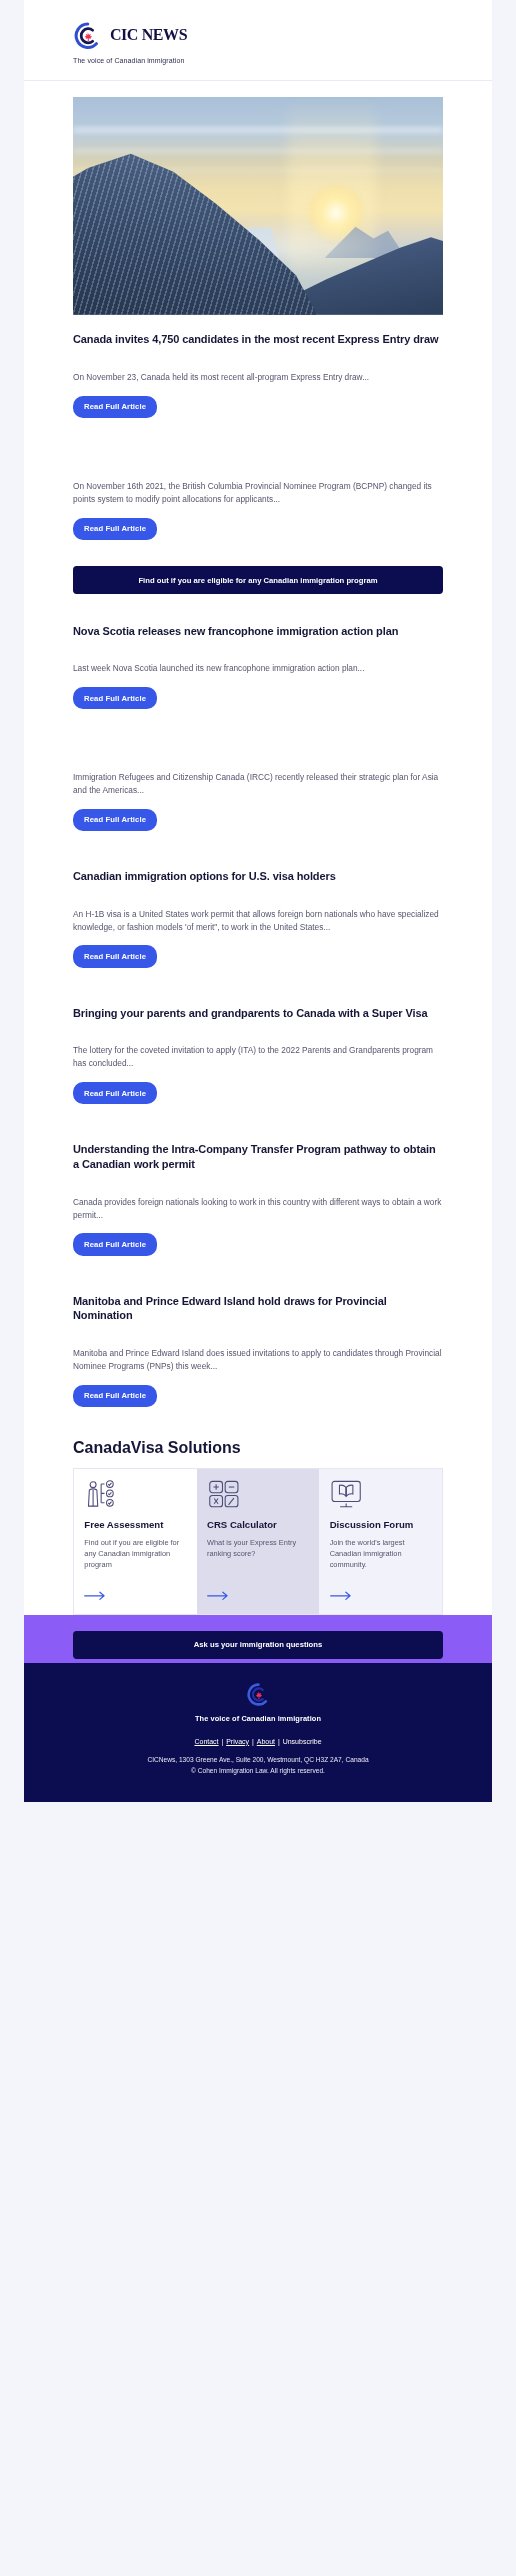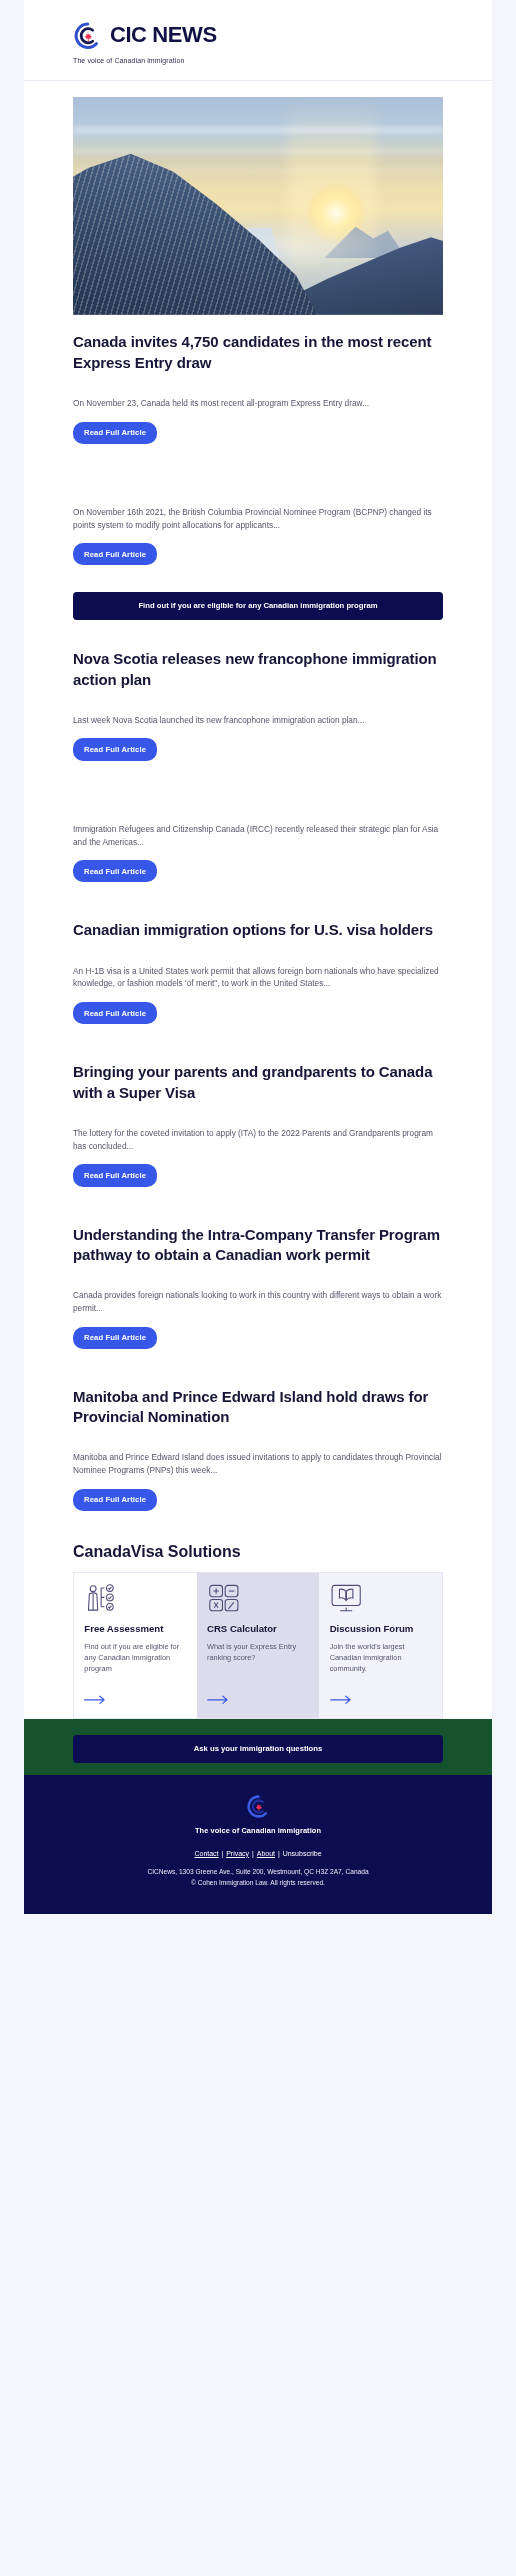--- a/index.html
+++ b/index.html
@@ -34,25 +34,26 @@
     display: flex;
     align-items: center;
     gap: 7.4px;
   }
   .logo-mark {
     width: 29.5px;
     height: 29.5px;
     flex: 0 0 29.5px;
   }
   .brand-name {
-    font-size: 22px;
+    font-size: 16px;
     font-weight: 700;
     color: #111146;
     letter-spacing: -0.4px;
     line-height: 1;
+    font-family: Liberation Serif, serif;
   }
   .tagline-top {
     margin-top: 6.6px;
     font-size: 7px;
     color: #2e2e52;
     letter-spacing: 0.1px;
   }
 
   
   .hero-wrap {
@@ -145,21 +146,21 @@
   .content {
     background: #ffffff;
     padding: 0 49px;
   }
   .article {
     padding-top: 19px;
     padding-bottom: 19px;
   }
   .article.first { padding-top: 17.7px; }
   .article-title {
-    font-size: 15px;
+    font-size: 11px;
     font-weight: 700;
     color: #161638;
     line-height: 1.35;
     letter-spacing: -0.1px;
   }
   .article-excerpt {
     margin-top: 24px;
     font-size: 8.3px;
     color: #55556e;
     line-height: 1.55;
@@ -241,22 +242,22 @@
     flex: 1 1 auto;
   }
   .card-arrow {
     margin-top: 7.4px;
     display: inline-block;
     cursor: pointer;
   }
 
   
   .ask-wrap {
-    background: #14532d;
-    padding: 16px 49px 12px 49px;
+    background: #8b5cf6;
+    padding: 16px 49px 4px 49px;
   }
 
   
   .footer {
     background: #0c0c50;
     padding: 19px 29.5px 25px 29.5px;
     text-align: center;
     color: #ffffff;
   }
   .footer-logo { margin: 0 auto 7.4px auto; width: 25px; height: 25px; }

